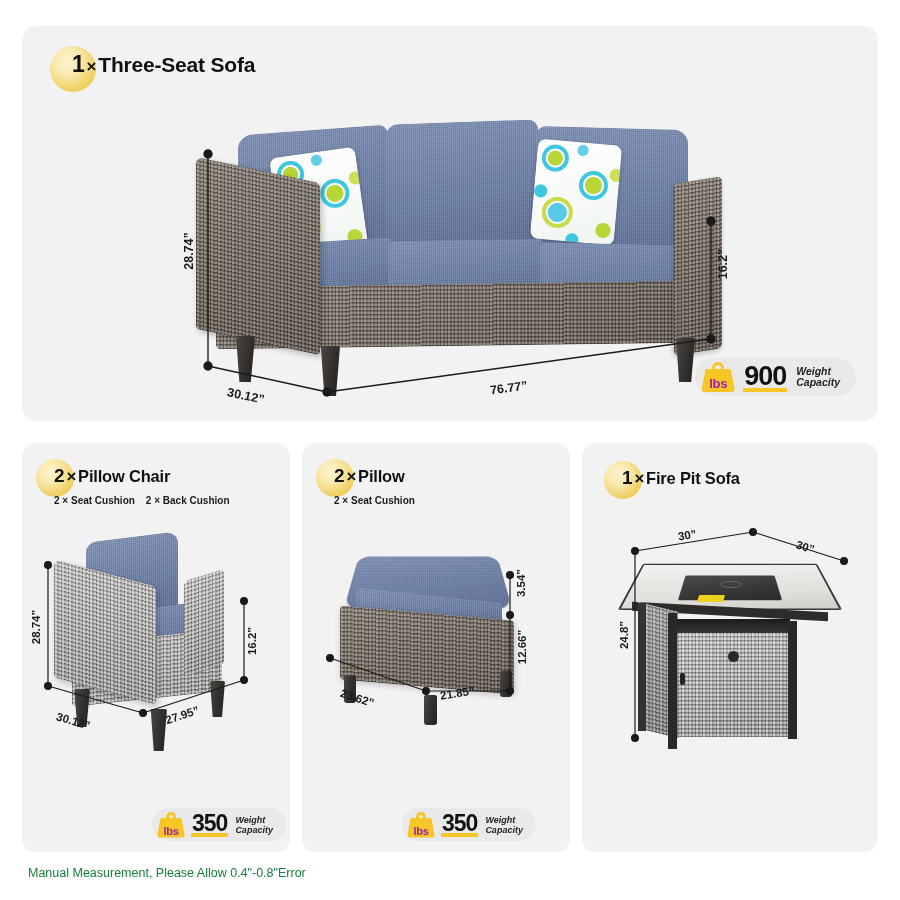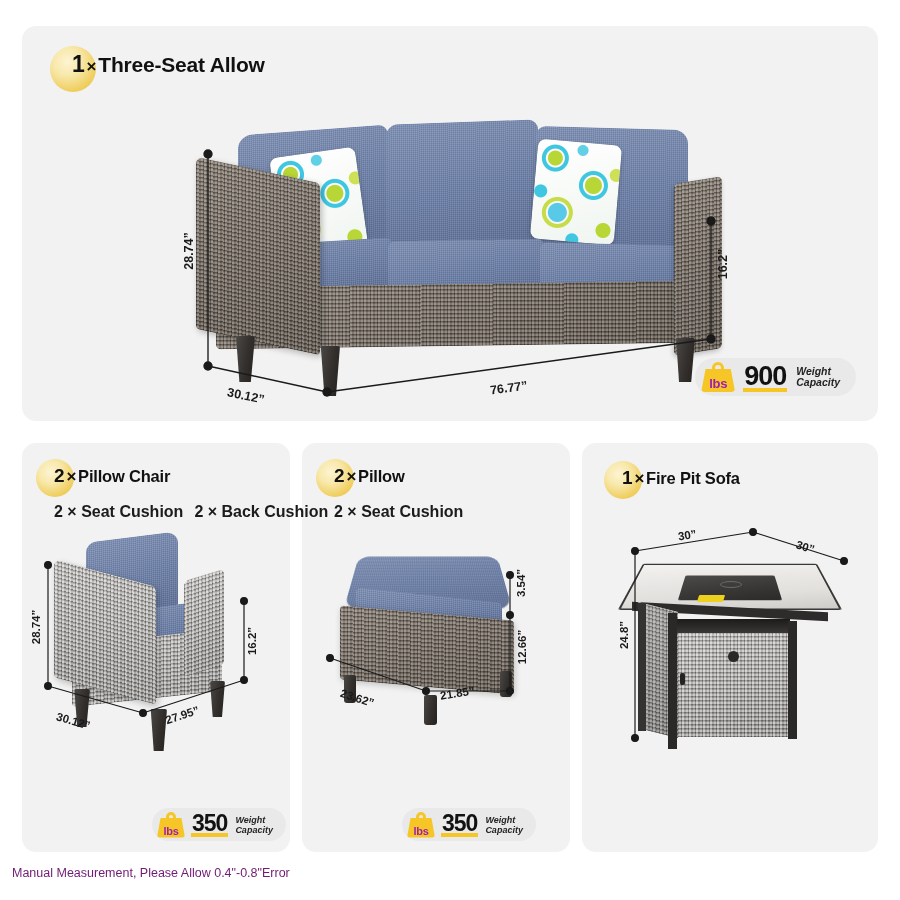--- a/index.html
+++ b/index.html
@@ -48,21 +48,21 @@
     font-size: 11.5px;
     font-weight: bold;
     color: #1b1b1b;
     margin-top: 3px;
     white-space: nowrap;
   }
   .hdr .sub span { margin-right: 11px; }
   .hdr.small .title { font-size: 16.5px; }
   .hdr.small .title .qty { font-size: 19px; }
   .hdr.small .bubble { width: 38px; height: 38px; left: -18px; top: -5px; }
-  .hdr.small .sub { font-size: 16px; margin-top: 14px; }
+  .hdr.small .sub { font-size: 10px; margin-top: 6px; }
 
   #hdr-sofa    { left: 72px;  top: 52px; }
   #hdr-chair   { left: 54px;  top: 464px; }
   #hdr-ottoman { left: 334px; top: 464px; }
   #hdr-firepit { left: 622px; top: 466px; }
 
   
   .badge {
     position: absolute;
     height: 38px;
@@ -134,23 +134,23 @@
   .badge.sm .num { font-size: 23px; line-height: 22px; }
   .badge.sm .cap { font-size: 9px; line-height: 10px; margin-left: 6px; }
 
   #badge-sofa    { right: 44px; top: 358px; }
   #badge-chair   { left: 152px; top: 808px; }
   #badge-ottoman { left: 402px; top: 808px; }
 
   
   #footer {
     position: absolute;
-    left: 12px; top: 866px;
+    left: 28px; top: 866px;
     font-size: 12.5px;
-    color: #701a75;
+    color: #15803d;
   }
 
   
   .dimg { position: absolute; left: 0; top: 0; width: 100%; height: 100%; z-index: 20; pointer-events: none; }
   .dimlbl {
     position: absolute;
     font-size: 12.5px;
     font-weight: bold;
     color: #1a1a1a;
     white-space: nowrap;
@@ -254,21 +254,21 @@
 
   <div class="dimlbl" style="left:148px; top:218px; transform:rotate(-90deg);">28.74”</div>
   <div class="dimlbl" style="left:205px; top:363px; transform:rotate(12deg);">30.12”</div>
   <div class="dimlbl" style="left:468px; top:355px; transform:rotate(-7.5deg);">76.77”</div>
   <div class="dimlbl" style="left:686px; top:231px; transform:rotate(-90deg);">16.2”</div>
 </div>
 
 <div class="hdr" id="hdr-sofa">
   <div class="bubble"></div>
   <div class="title">
-    <span class="qty">1</span><span class="x">×</span><span>Three-Seat Allow</span>
+    <span class="qty">1</span><span class="x">×</span><span>Three-Seat Sofa</span>
   </div>
 </div>
 
 <div class="badge" id="badge-sofa">
   <div class="wicon">
     <div class="hook"></div>
     <div class="body"></div>
     <div class="lbs">lbs</div>
   </div>
   <div class="num">900</div>

